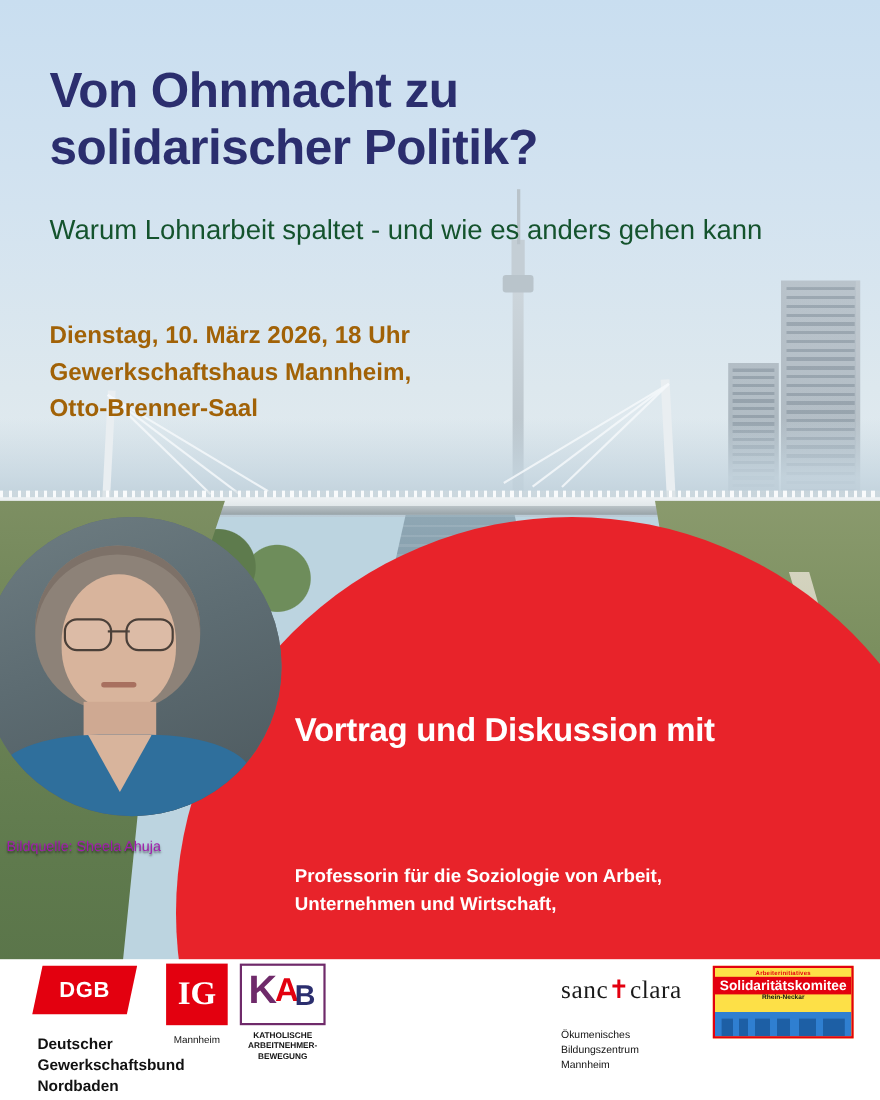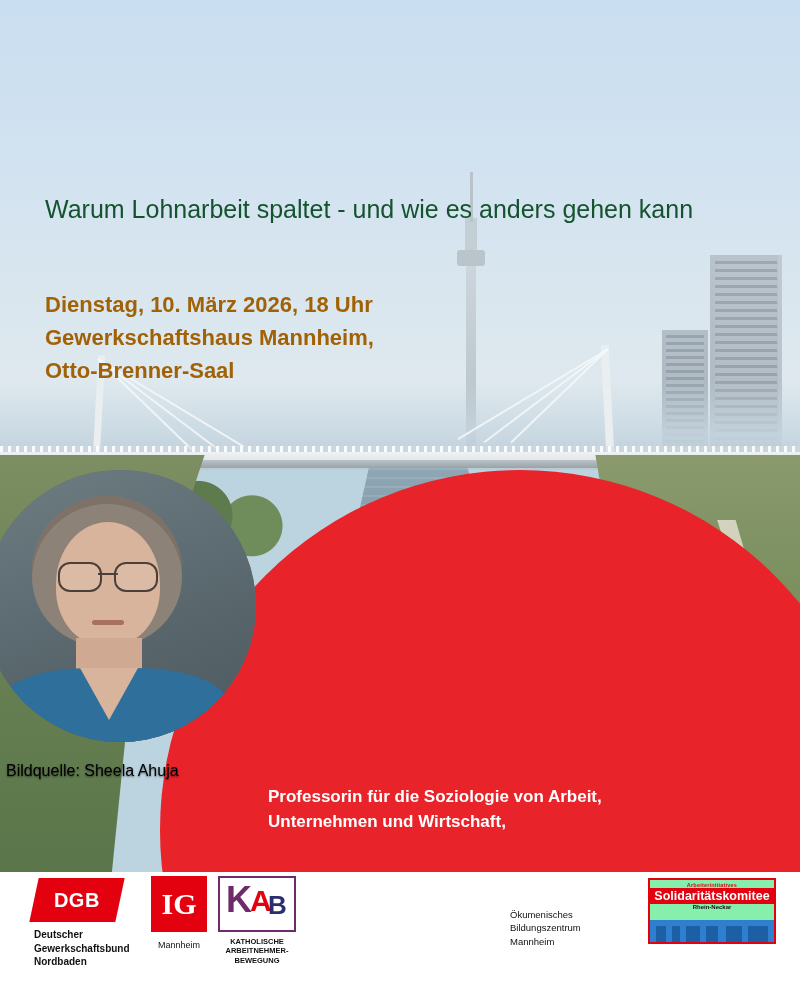--- a/index.html
+++ b/index.html
@@ -230,22 +230,22 @@
   }
   .portrait .collar {
     position:absolute; left:96px; top:198px; width:58px; height:52px;
     background:#d8b49c;
     clip-path: polygon(50% 100%, 0% 0%, 100% 0%);
   }
   .photo-credit {
     position: absolute;
     left: 6px;
     top: 762px;
-    font-size: 16px;
-    color: #000000;
+    font-size: 13px;
+    color: #a21caf;
     text-shadow: 0 1px 2px rgba(0,0,0,0.55);
   }
 
   
   .talk-title {
     position: absolute;
     left: 268px;
     top: 645px;
     width: 510px;
     color: #ffffff;
@@ -287,22 +287,22 @@
     width: 86px; height: 44px;
     background: #e3000f;
     transform: skewX(-12deg);
     display: flex; align-items: center; justify-content: center;
   }
   .dgb-mark span {
     transform: skewX(12deg);
     color: #fff; font-weight: bold; font-size: 20px; letter-spacing: 0.5px;
   }
   .dgb-cap {
-    margin-top: 6px;
-    font-size: 10px; color: #111; line-height: 1.35; font-weight: bold;
+    margin-top: 18px;
+    font-size: 14px; color: #111; line-height: 1.35; font-weight: bold;
   }
 
   
   .logo-igm { left: 140px; top: 4px; width: 78px; text-align: center; }
   .igm-mark {
     width: 56px; height: 56px; margin: 0 auto;
     background: #e3000f;
     display: flex; align-items: center; justify-content: center;
     position: relative;
   }
@@ -353,21 +353,21 @@
   .sanct-mark {
     font-family: "Liberation Serif", serif;
     font-size: 23px; color: #1a1a1a; letter-spacing: 0.5px;
   }
   .sanct-mark .cr { color: #e3000f; }
   .sanct-cap { margin-top: 22px; font-size: 9.5px; color: #111; line-height: 1.4; }
 
   
   .logo-soli { left: 648px; top: 6px; width: 128px; }
   .soli-box {
-    border: 2px solid #e3000f; background: #86efac; width: 124px; height: 62px; position: relative; overflow: hidden;
+    border: 2px solid #e3000f; background: #fde047; width: 124px; height: 62px; position: relative; overflow: hidden;
   }
   .soli-top {
     font-size: 5.5px; color: #e3000f; font-weight: bold; text-align: center; margin-top: 2px; letter-spacing: .2px;
   }
   .soli-main {
     background: #e3000f; color: #fff; font-weight: bold; font-size: 12.5px; text-align: center; padding: 1px 0;
   }
   .soli-sub { font-size: 6px; color: #111; text-align: center; font-weight: bold; }
   .soli-sky {
     position:absolute; left:0; right:0; bottom:0; height:22px; background:#2f7fd1;
@@ -410,20 +410,24 @@
     <div class="bridge-deck"></div>
 
     <div class="bank-left"></div>
     <div class="bank-right"></div>
     <div class="path-right"></div>
     <div class="river"></div>
   </div>
 
   <div class="red-circle"></div>
 
+  <div class="title">
+    <div>Von Ohnmacht zu</div>
+    <div>solidarischer Politik?</div>
+  </div>
 
   <div class="subtitle">Warum Lohnarbeit spaltet - und wie es anders gehen kann</div>
 
   <div class="when-where">
     <div>Dienstag, 10. März 2026, 18 Uhr</div>
     <div>Gewerkschaftshaus Mannheim,</div>
     <div>Otto-Brenner-Saal</div>
   </div>
 
   <div class="portrait">
@@ -436,20 +440,21 @@
       <div class="lens r"></div>
     </div>
     <div class="mouth"></div>
     <div class="neck"></div>
     <div class="shirt"></div>
     <div class="collar"></div>
   </div>
   <div class="photo-credit">Bildquelle: Sheela Ahuja</div>
 
   <div class="talk-title">
+    <div>Vortrag und Diskussion mit</div>
   </div>
 
   <div class="talk-sub">
     <div>Professorin für die Soziologie von Arbeit,</div>
     <div>Unternehmen und Wirtschaft,</div>
   </div>
 
   <div class="logos">
 
     <div class="logo logo-dgb">
@@ -478,20 +483,23 @@
       </div>
       <div class="kab-cap">
         <div>KATHOLISCHE</div>
         <div>ARBEITNEHMER-</div>
         <div>BEWEGUNG</div>
       </div>
     </div>
 
 
     <div class="logo logo-sanct">
+      <div class="sanct-mark">
+        <span>sanc</span><span class="cr">✝</span><span>clara</span>
+      </div>
       <div class="sanct-cap">
         <div>Ökumenisches</div>
         <div>Bildungszentrum</div>
         <div>Mannheim</div>
       </div>
     </div>
 
     <div class="logo logo-soli">
       <div class="soli-box">
         <div class="soli-top">Arbeiterinitiatives</div>

